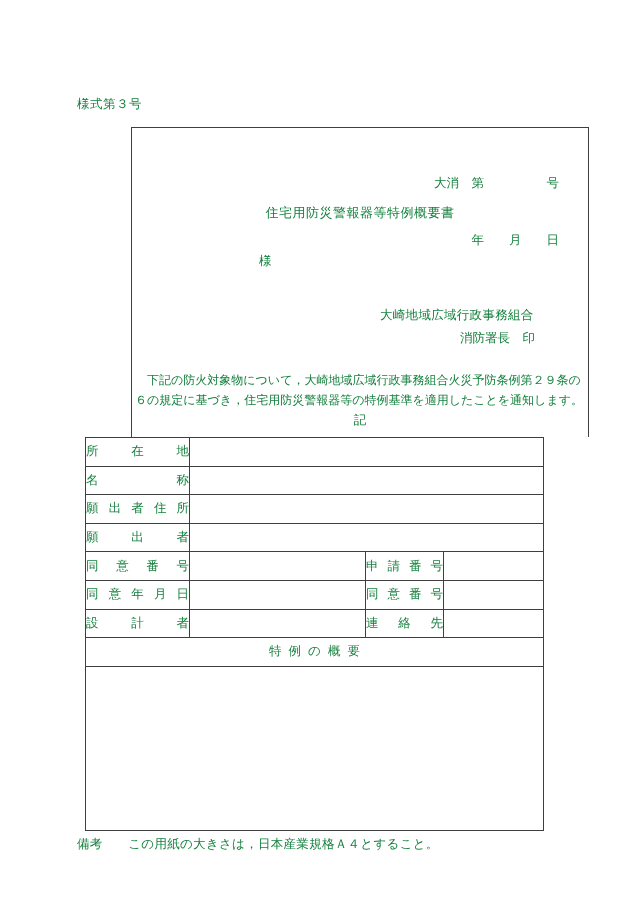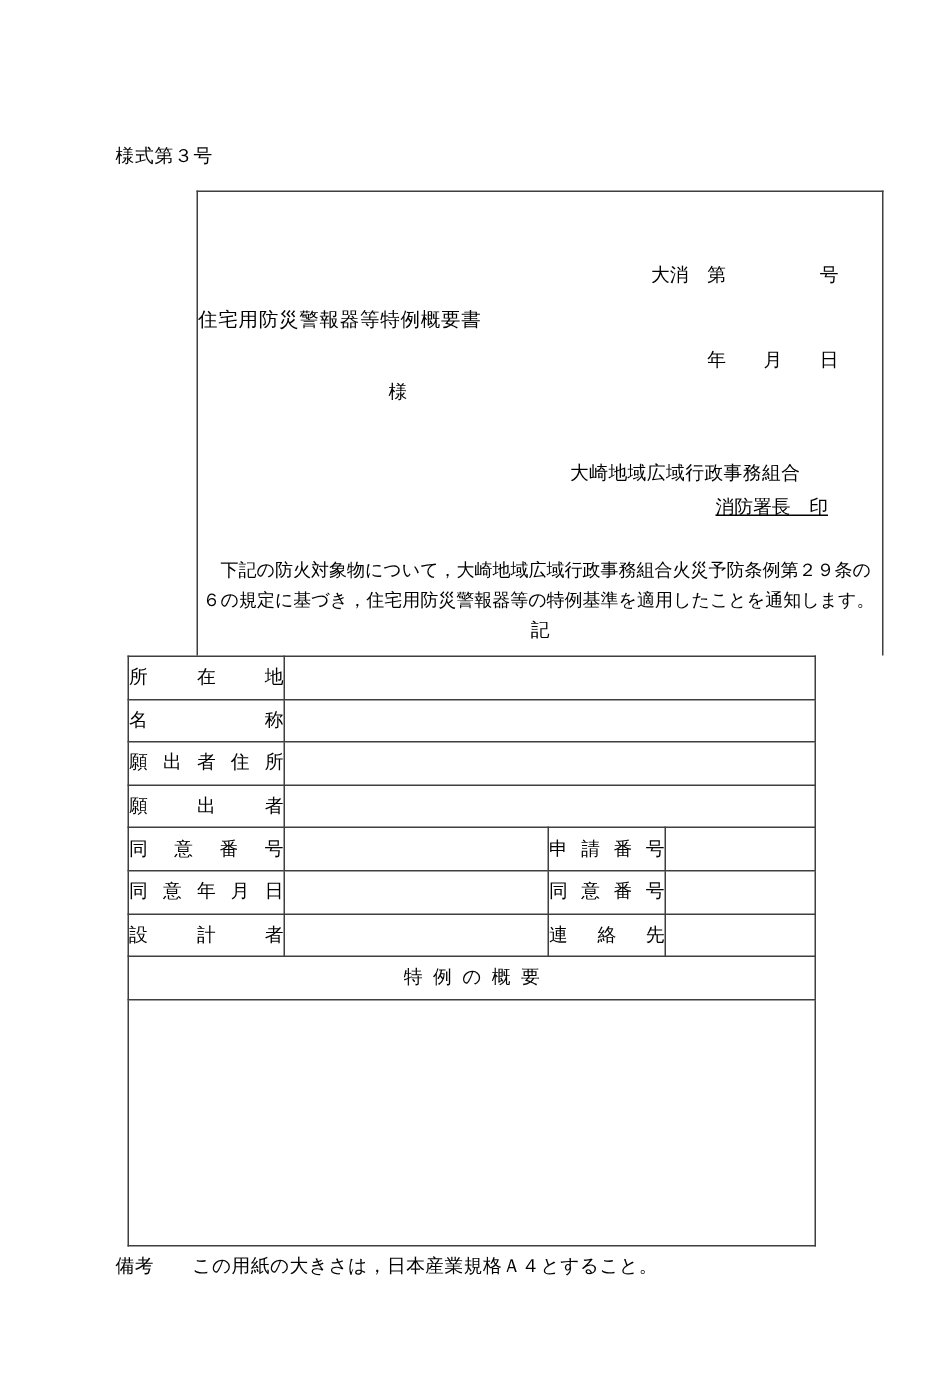--- a/index.html
+++ b/index.html
@@ -1,21 +1,21 @@
 <!DOCTYPE html>
 <html lang="ja"><head>
 <meta charset="utf-8">
 <style>
   html, body { margin: 0; padding: 0; background: #ffffff; }
   .page {
     position: relative;
     width: 630px;
     height: 915px;
     background: #ffffff;
-    color: #000000;
+    color: #15803d;
     font-family: "Liberation Serif", "DejaVu Serif", serif;
     font-size: 12.5px;
     overflow: hidden;
   }
   .form-no {
     position: absolute;
     left: 77px;
     top: 96px;
     letter-spacing: 0.5px;
   }
@@ -40,40 +40,40 @@
     right: 29px;
     text-align: right;
     line-height: 19px;
     white-space: pre;
   }
   .doc-title {
     position: absolute;
     top: 76px;
     left: 0;
     width: 100%;
+    text-align: center;
     font-size: 13px;
     letter-spacing: 0.5px;
   }
   .addressee {
     position: absolute;
     top: 125px;
     left: 127px;
   }
   .issuer-org {
     position: absolute;
     top: 179px;
     left: 248px;
     letter-spacing: 0.3px;
   }
   .issuer-signer {
     position: absolute;
     top: 202px;
-    left: 345px;
+    left: 328px;
     white-space: pre;
-    text-decoration: underline;
   }
   .notice {
     position: absolute;
     top: 243px;
     left: 3px;
     width: 452px;
     line-height: 19.5px;
     font-size: 12px;
   }
   .notice div { white-space: pre; }

